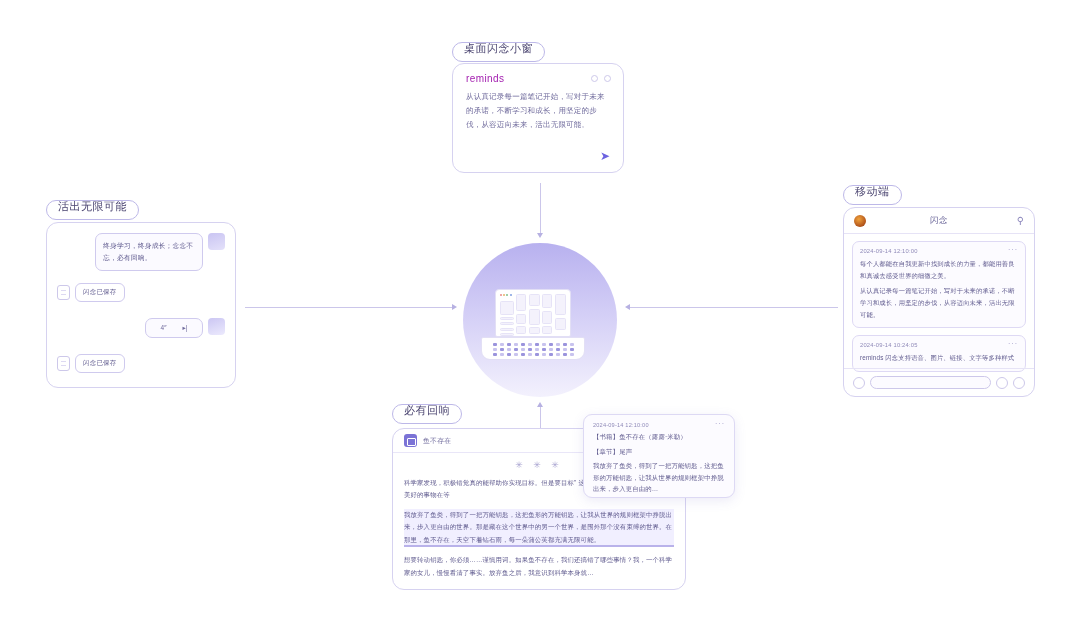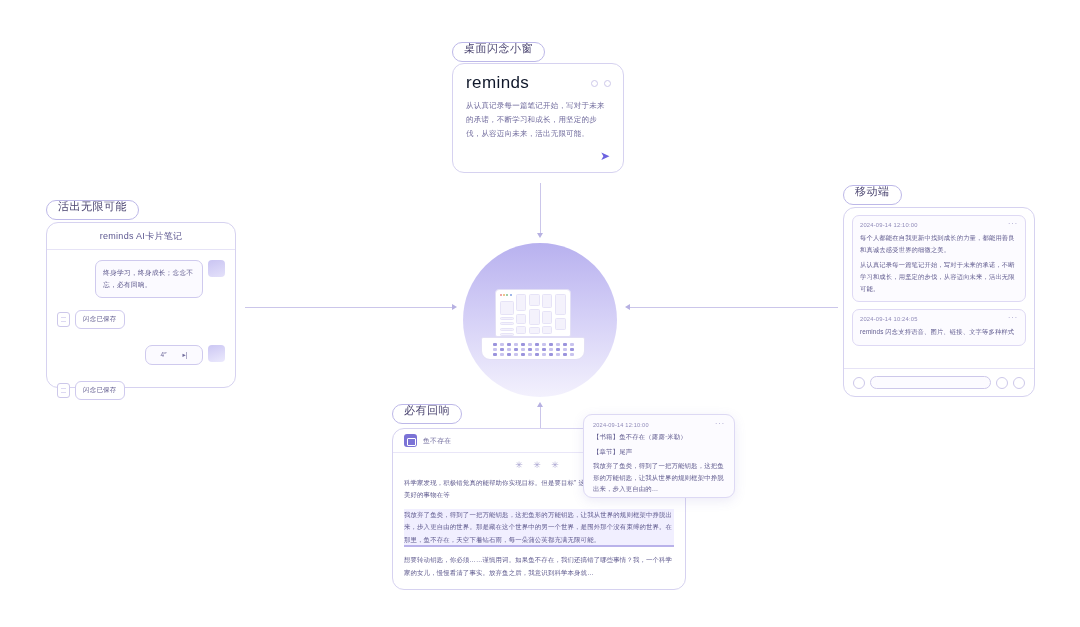--- a/index.html
+++ b/index.html
@@ -33,21 +33,21 @@
     border-radius: 12px;
   }
 
   
   #tag-desktop { left: 452px; top: 42px; }
   #panel-desktop { left: 452px; top: 63px; width: 172px; height: 110px; }
   .dw-bar {
     display: flex; align-items: center; justify-content: space-between;
     padding: 9px 12px 0 13px;
   }
-  .dw-title { font-size: 17px; color: #0f172a; letter-spacing: .4px; }
+  .dw-title { font-size: 10px; color: #a21caf; letter-spacing: .4px; }
   .dw-dots { display: flex; gap: 6px; }
   .dw-dot { width: 7px; height: 7px; border-radius: 50%; border: 1px solid #cdc8ea; }
   .dw-body {
     padding: 6px 13px 0 13px;
     font-size: 7.5px;
     line-height: 1.85;
     color: #6f6a9c;
     letter-spacing: .2px;
   }
   .dw-send {
@@ -316,21 +316,20 @@
         <span class="dw-dot"></span>
         <span class="dw-dot"></span>
       </span>
     </div>
     <div class="dw-body">从认真记录每一篇笔记开始，写对于未来的承诺，不断学习和成长，用坚定的步伐，从容迈向未来，活出无限可能。</div>
     <div class="dw-send">➤</div>
   </div>
 
   <div class="tag" id="tag-wechat">活出无限可能</div>
   <div class="panel" id="panel-wechat">
-    <div class="wx-head">reminds AI卡片笔记</div>
     <div class="wx-body">
 
       <div class="row-right">
         <div class="bubble">终身学习，终身成长；念念不忘，必有回响。</div>
         <div class="avatar-sq"></div>
       </div>
 
       <div class="row-left mt12">
         <div class="mini-card"></div>
         <div class="chip">闪念已保存</div>
@@ -347,20 +346,25 @@
       <div class="row-left mt16">
         <div class="mini-card"></div>
         <div class="chip">闪念已保存</div>
       </div>
 
     </div>
   </div>
 
   <div class="tag" id="tag-mobile">移动端</div>
   <div class="panel" id="panel-mobile">
+    <div class="mb-head">
+      <span class="mb-avatar"></span>
+      <span class="mb-title">闪念</span>
+      <span class="mb-search">⚲</span>
+    </div>
     <div class="mb-list">
 
       <div class="mb-card">
         <div class="mb-card-top">
           <span class="mb-time">2024-09-14 12:10:00</span>
           <span class="mb-dots">···</span>
         </div>
         <div class="mb-text">每个人都能在自我更新中找到成长的力量，都能用善良和真诚去感受世界的细微之美。</div>
         <div class="mb-text">从认真记录每一篇笔记开始，写对于未来的承诺，不断学习和成长，用坚定的步伐，从容迈向未来，活出无限可能。</div>
       </div>

